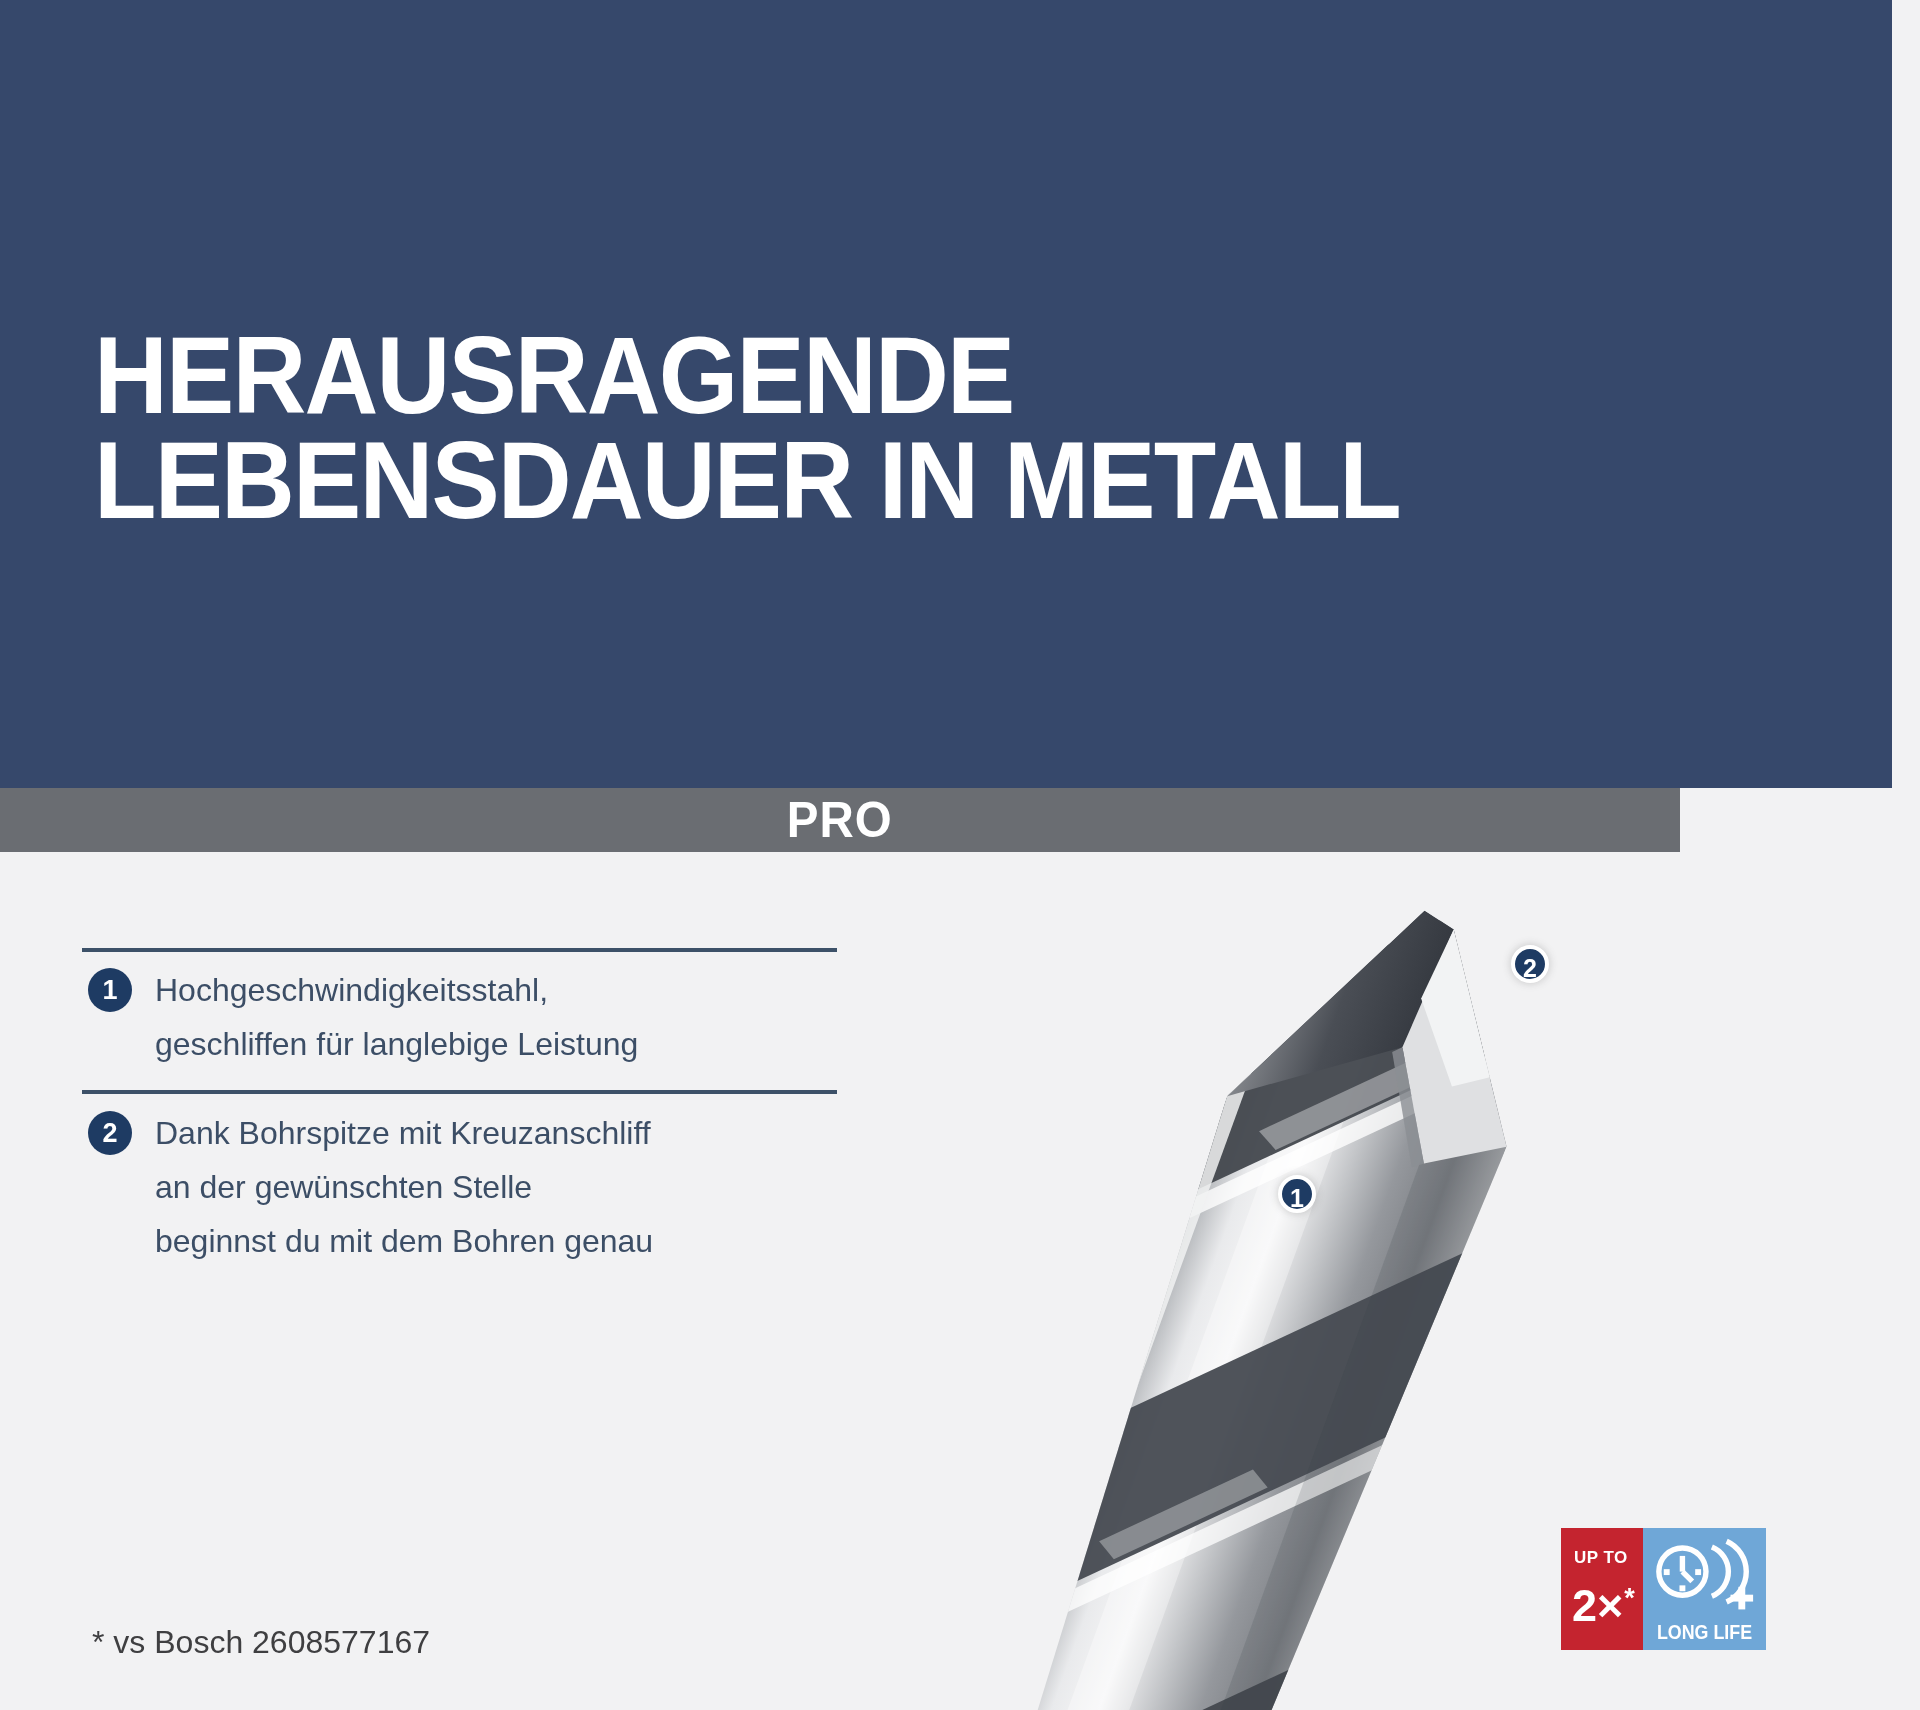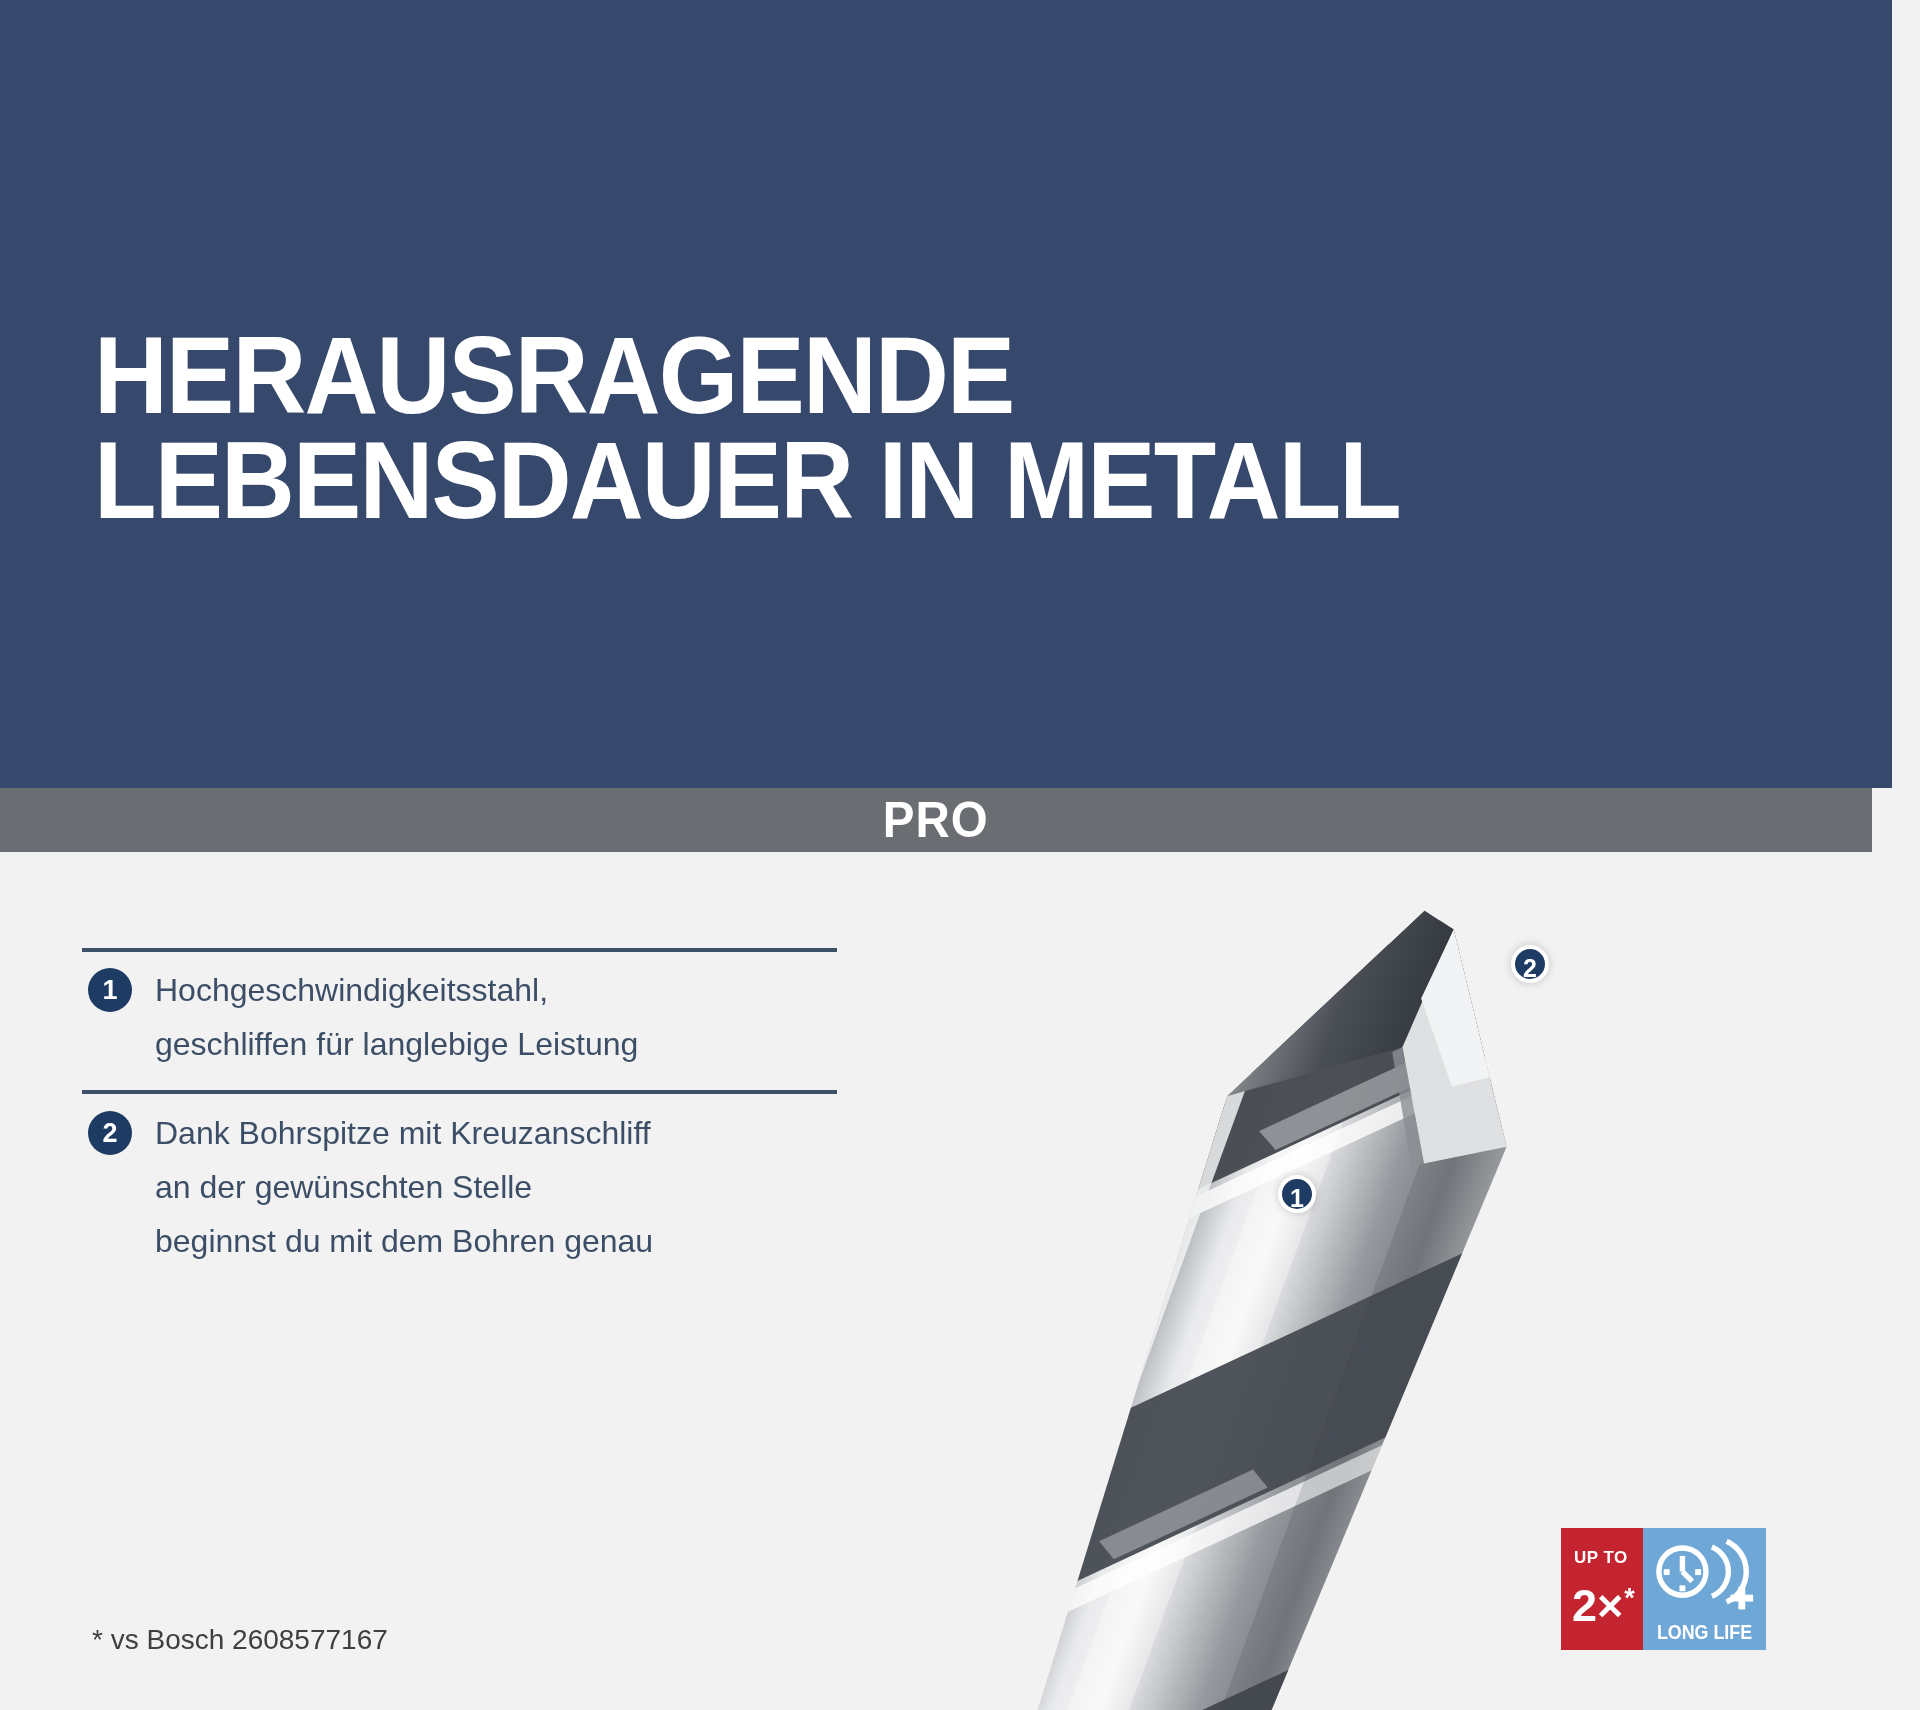--- a/index.html
+++ b/index.html
@@ -11,21 +11,21 @@
   
   .hero{position:absolute;left:0;top:0;width:1892px;height:788px;background:#36486b;text-decoration:underline;}
   .hero-title{
     position:absolute;left:94px;top:322px;margin:0;
     color:#ffffff;font-weight:bold;font-size:110px;line-height:105px;
     letter-spacing:-2px;transform:scaleX(.93);transform-origin:0 0;white-space:nowrap;
   }
   .hero-title .line{display:block;}
   
   .pro-bar{
-    position:absolute;left:0;top:788px;width:1872px;height:64px;background:#6a6d72;
+    position:absolute;left:0;top:788px;width:1680px;height:64px;background:#6a6d72;
     display:flex;align-items:center;justify-content:center;
   }
   .pro-bar span{
     color:#ffffff;font-weight:bold;font-size:50px;letter-spacing:1px;
     transform:scaleX(.95);
   }
   
   .content{position:absolute;left:0;top:852px;width:1920px;height:858px;background:#f2f2f3;}
   .drill-svg{position:absolute;left:0;top:0;width:1920px;height:1710px;pointer-events:none;}
   .rule{position:absolute;left:82px;width:755px;height:4px;background:#3d5168;}
@@ -65,21 +65,21 @@
   .badge-red .mult sup{font-size:27px;vertical-align:14px;margin-left:1px;}
   .badge-blue{
     width:123px;height:122px;background:#6fa7d7;position:relative;padding-left:32px;
   }
   .badge-blue svg{position:absolute;left:8px;top:8px;}
   .badge-blue .long-life{
     position:absolute;left:0;right:0;bottom:6px;text-align:center;color:#fff;
     font-weight:bold;font-size:21px;transform:scaleX(.85);white-space:nowrap;
   }
   
-  .footnote{position:absolute;left:92px;top:1624px;color:#3f3f41;font-size:28px;}
+  .footnote{position:absolute;left:92px;top:1624px;color:#3f3f41;font-size:32px;}
 </style>
 </head>
 <body>
 
 <div id="screen">
 
   <section class="hero">
     <h1 class="hero-title">
       <span class="line">HERAUSRAGENDE</span>
       <span class="line">LEBENSDAUER IN METALL</span>

